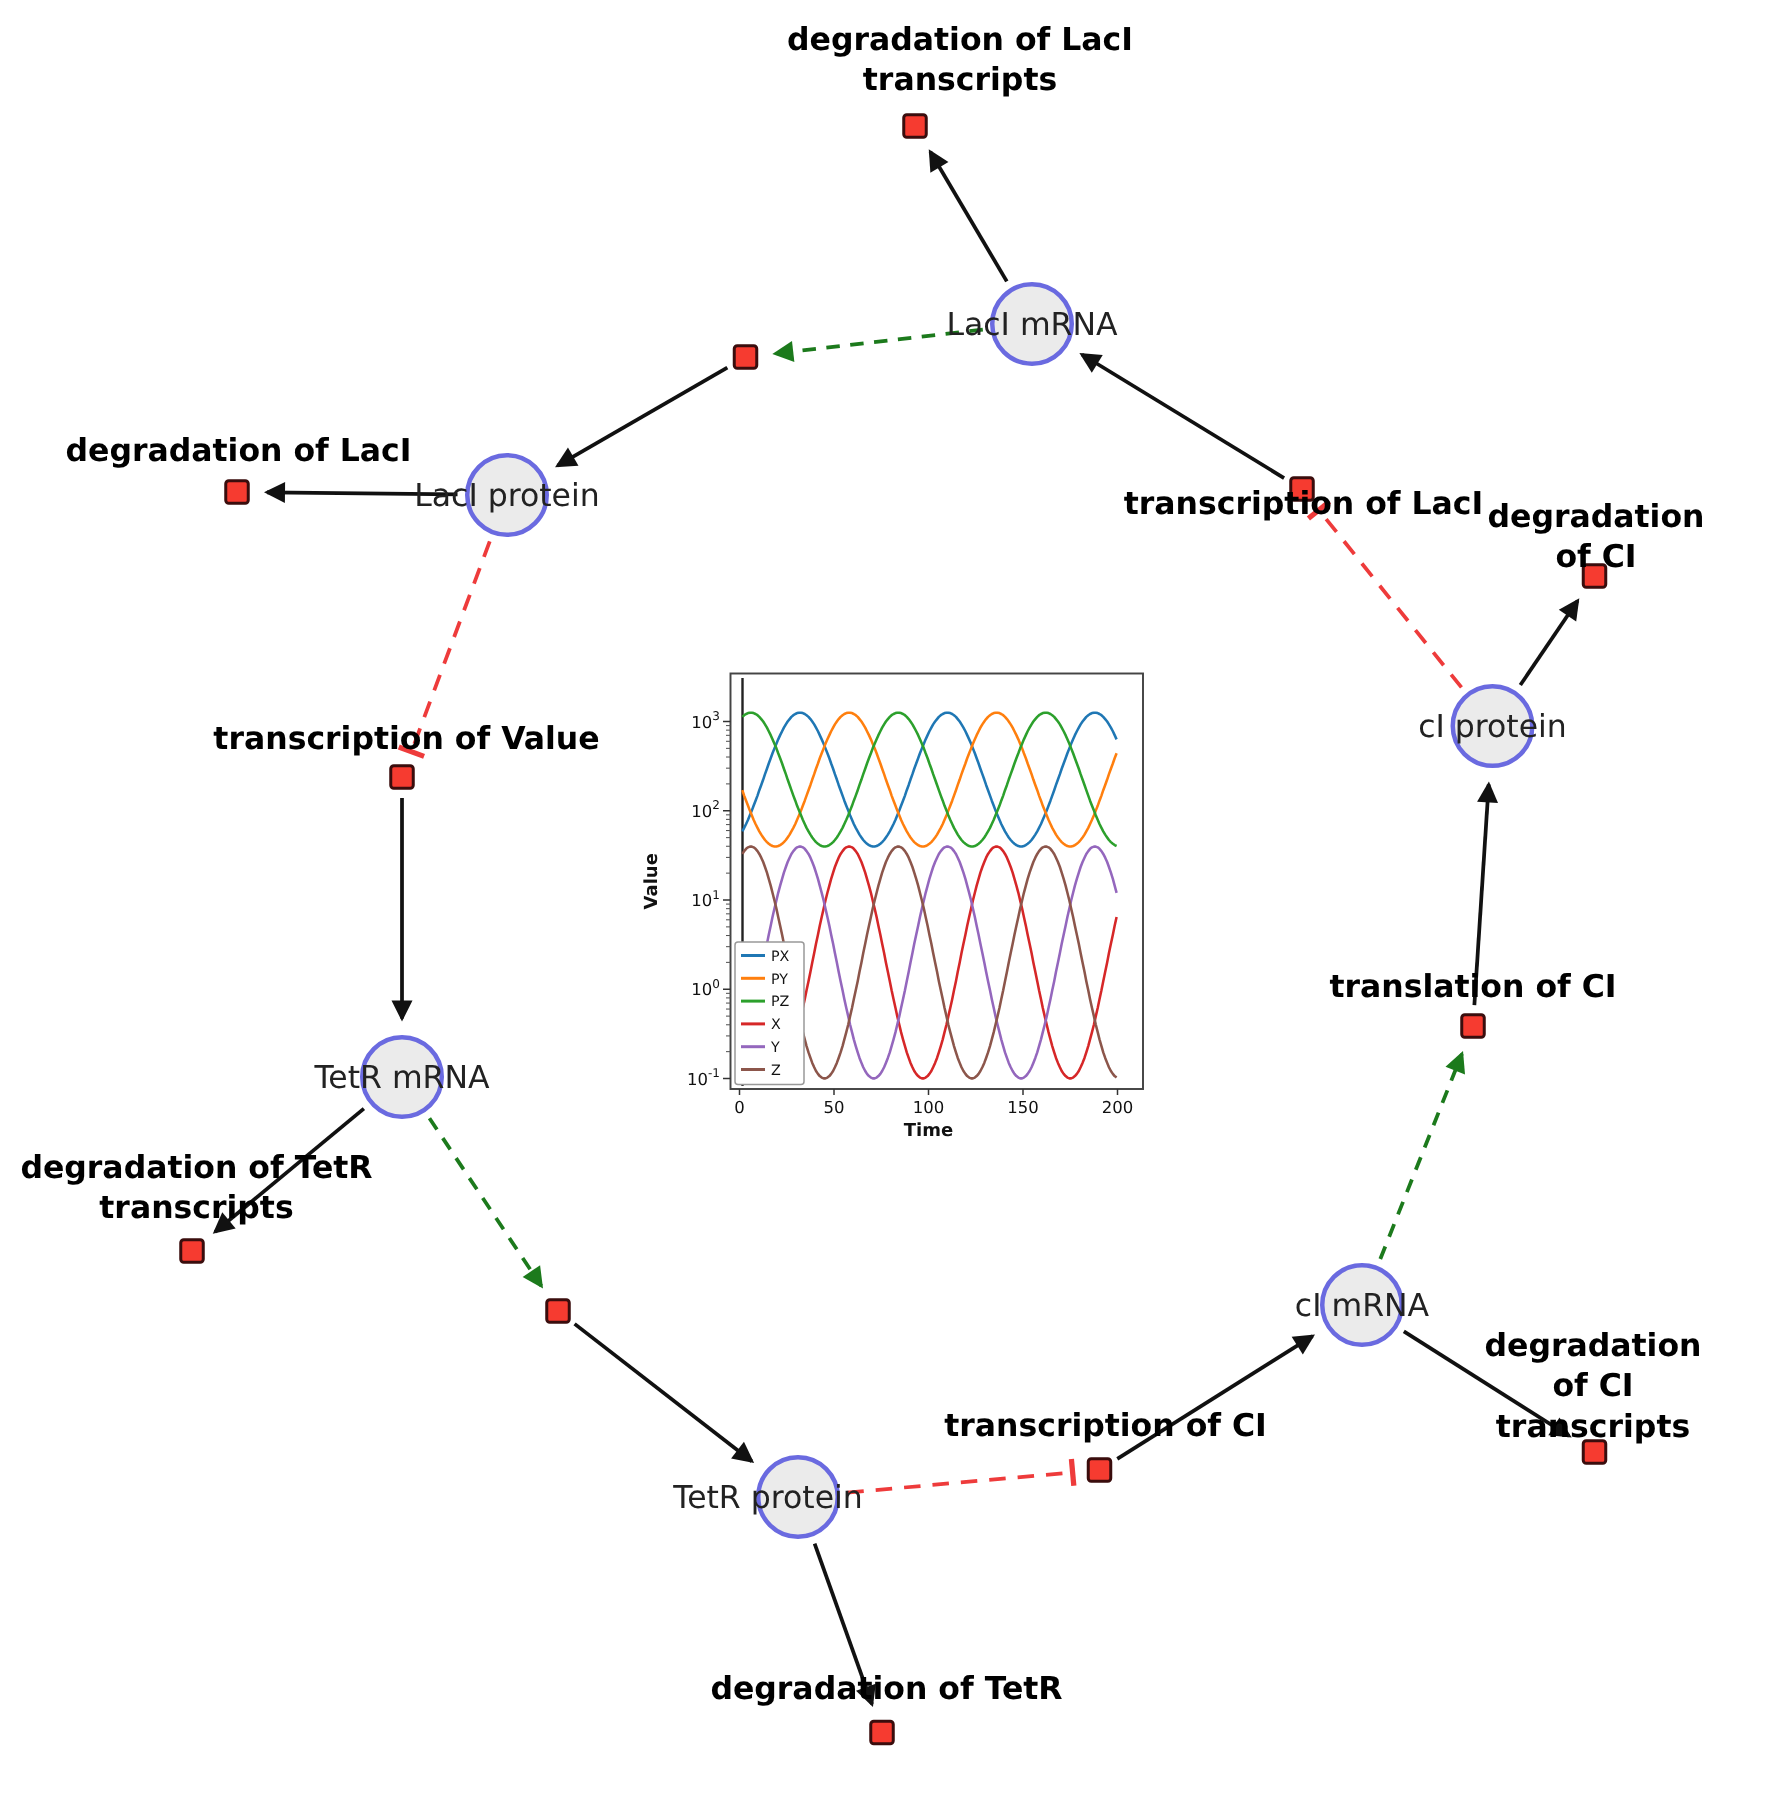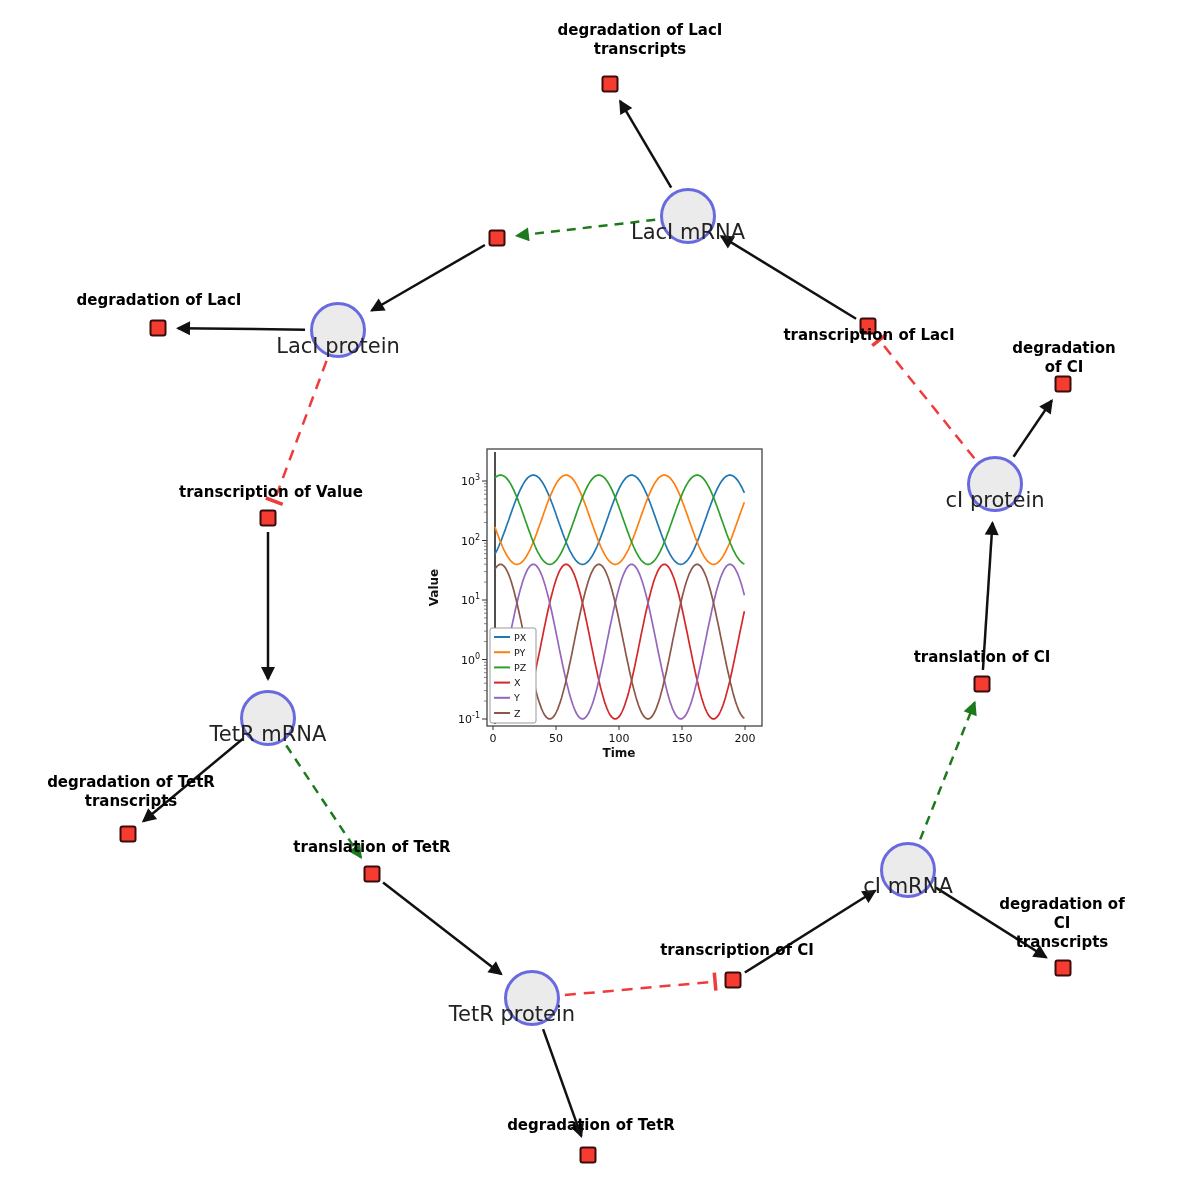--- a/index.html
+++ b/index.html
@@ -12,25 +12,25 @@
   .species-node {
     position: absolute; width: 56px; height: 56px; border-radius: 50%;
     transform: translate(-50%, -50%); box-sizing: border-box;
   }
   .reaction-node {
     position: absolute; width: 17px; height: 17px; border-radius: 3px;
     transform: translate(-50%, -50%); box-sizing: border-box;
   }
   .species-label {
     position: absolute; transform: translate(-50%, -50%); white-space: nowrap;
-    font-size: 21px; color: #222; z-index: 3; margin-top: 16px;
+    font-size: 21px; color: #222; z-index: 3;
   }
   .reaction-label {
     position: absolute; transform: translate(-50%, -50%); white-space: pre-line;
-    font-size: 15px; font-weight: bold; color: #000; text-align: center;
+    font-size: 21px; font-weight: bold; color: #000; text-align: center;
     line-height: 1.28; z-index: 3;
   }
 </style>
 </head>
 <body>
 
 <div id="canvas">
   <svg id="edge-layer" width="1189" height="1200" viewBox="0 0 1189 1200">
     <defs>
       <marker id="m-arrow-black" markerUnits="userSpaceOnUse" markerWidth="16" markerHeight="16" refX="13" refY="8" orient="auto">
@@ -165,21 +165,20 @@
       <div class="reaction-node" style="left: 868px; top: 326px; background: rgb(246, 59, 48); border: 2px solid rgb(58, 13, 13);"></div>
       <div class="reaction-label" style="left: 869px; top: 298px; margin-top: 38px;">transcription of LacI</div>
       <div class="reaction-node" style="left: 1063px; top: 384px; background: rgb(246, 59, 48); border: 2px solid rgb(58, 13, 13);"></div>
       <div class="reaction-label" style="left: 1064px; top: 358px;">degradation of CI</div>
       <div class="reaction-node" style="left: 268px; top: 518px; background: rgb(246, 59, 48); border: 2px solid rgb(58, 13, 13);"></div>
       <div class="reaction-label" style="left: 271px; top: 493px;">transcription of Value</div>
       <div class="reaction-node" style="left: 128px; top: 834px; background: rgb(246, 59, 48); border: 2px solid rgb(58, 13, 13);"></div>
       <div class="reaction-label" style="left: 131px; top: 792px;">degradation of TetR
 transcripts</div>
       <div class="reaction-node" style="left: 372px; top: 874px; background: rgb(246, 59, 48); border: 2px solid rgb(58, 13, 13);"></div>
-      <div class="reaction-label" style="left: 372px; top: 848px;">translation of TetR</div>
       <div class="reaction-node" style="left: 588px; top: 1155px; background: rgb(246, 59, 48); border: 2px solid rgb(58, 13, 13);"></div>
       <div class="reaction-label" style="left: 591px; top: 1126px;">degradation of TetR</div>
       <div class="reaction-node" style="left: 733px; top: 980px; background: rgb(246, 59, 48); border: 2px solid rgb(58, 13, 13);"></div>
       <div class="reaction-label" style="left: 737px; top: 951px;">transcription of CI</div>
       <div class="reaction-node" style="left: 1063px; top: 968px; background: rgb(246, 59, 48); border: 2px solid rgb(58, 13, 13);"></div>
       <div class="reaction-label" style="left: 1062px; top: 924px;">degradation of CI
 transcripts</div>
       <div class="reaction-node" style="left: 982px; top: 684px; background: rgb(246, 59, 48); border: 2px solid rgb(58, 13, 13);"></div>
       <div class="reaction-label" style="left: 982px; top: 658px; text-align: center;">translation of CI</div>
     </div>

